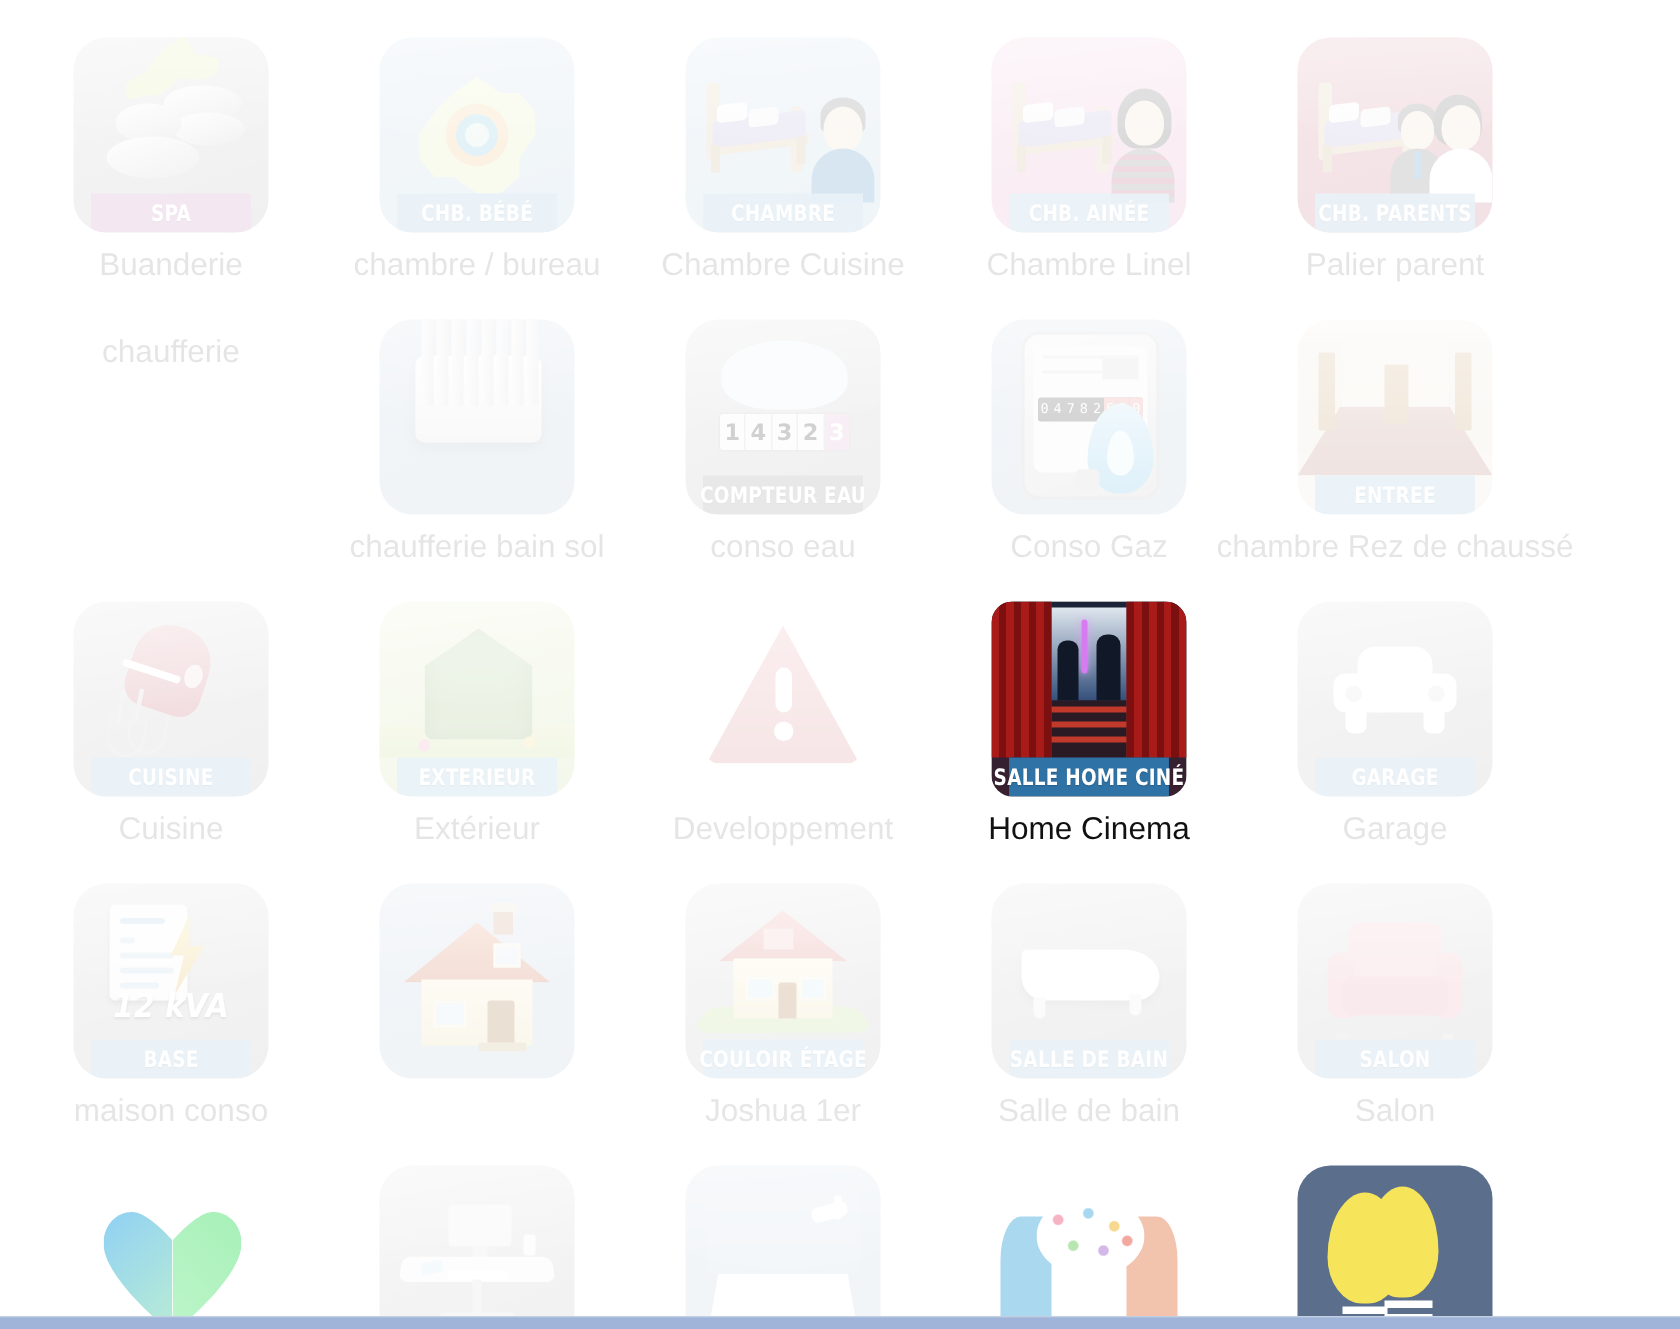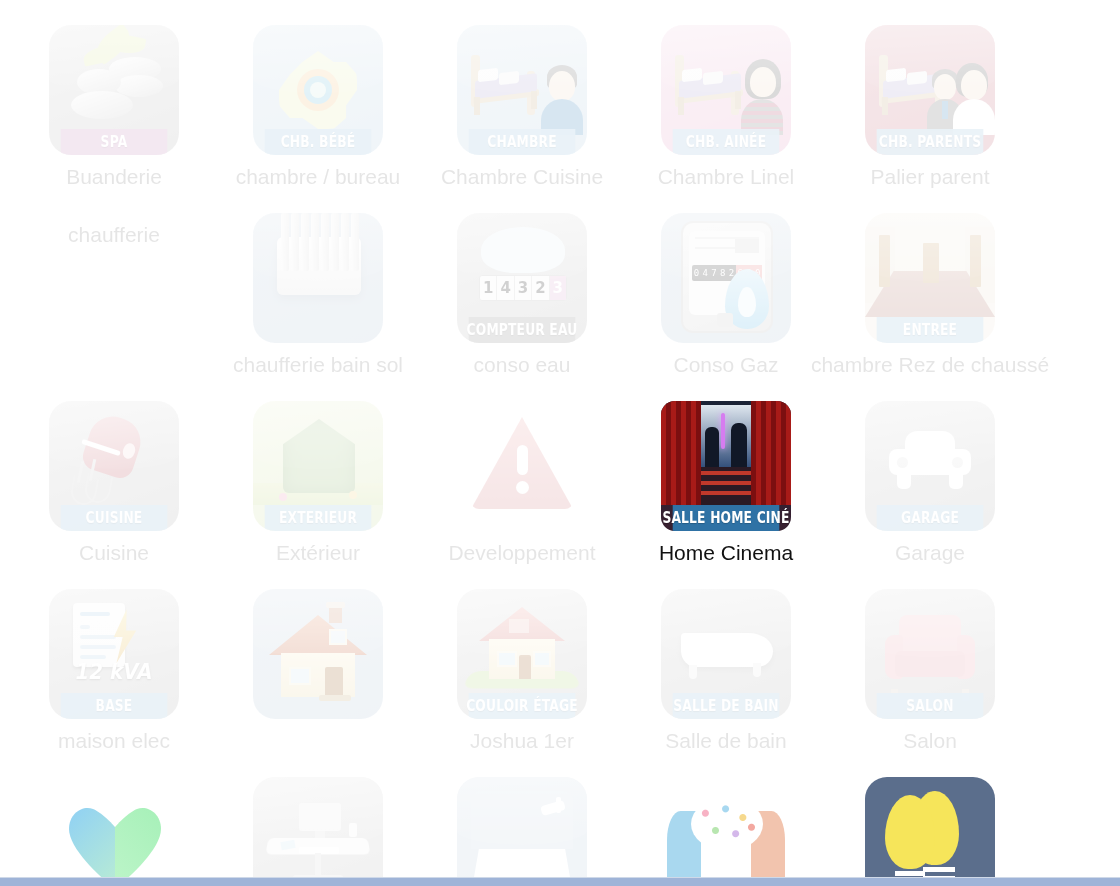--- a/index.html
+++ b/index.html
@@ -552,21 +552,21 @@
             <div class="ln" style="top:32px;width:36px;"></div>
             <div class="ln" style="top:42px;width:36px;"></div>
             <div class="ln" style="top:52px;width:26px;"></div>
           </div>
           <div class="bolt"></div>
           <div class="kva">12 kVA</div>
         </div>
         <div class="gloss"></div>
         <div class="ribbon ribbon-blue">BASE</div>
       </div>
-      <div class="caption">maison elec</div>
+      <div class="caption">maison conso</div>
     </div>
 
     <div class="cell faded">
       <div class="tile bg-bluegrey">
         <div class="art">
           <div class="h-chim"></div>
             <div class="h-chim-top"></div>
           <div class="h-roof"></div>
           <div class="h-wall"></div>
           <div class="h-win" style="left:36px;top:78px;width:22px;height:18px;"></div>

